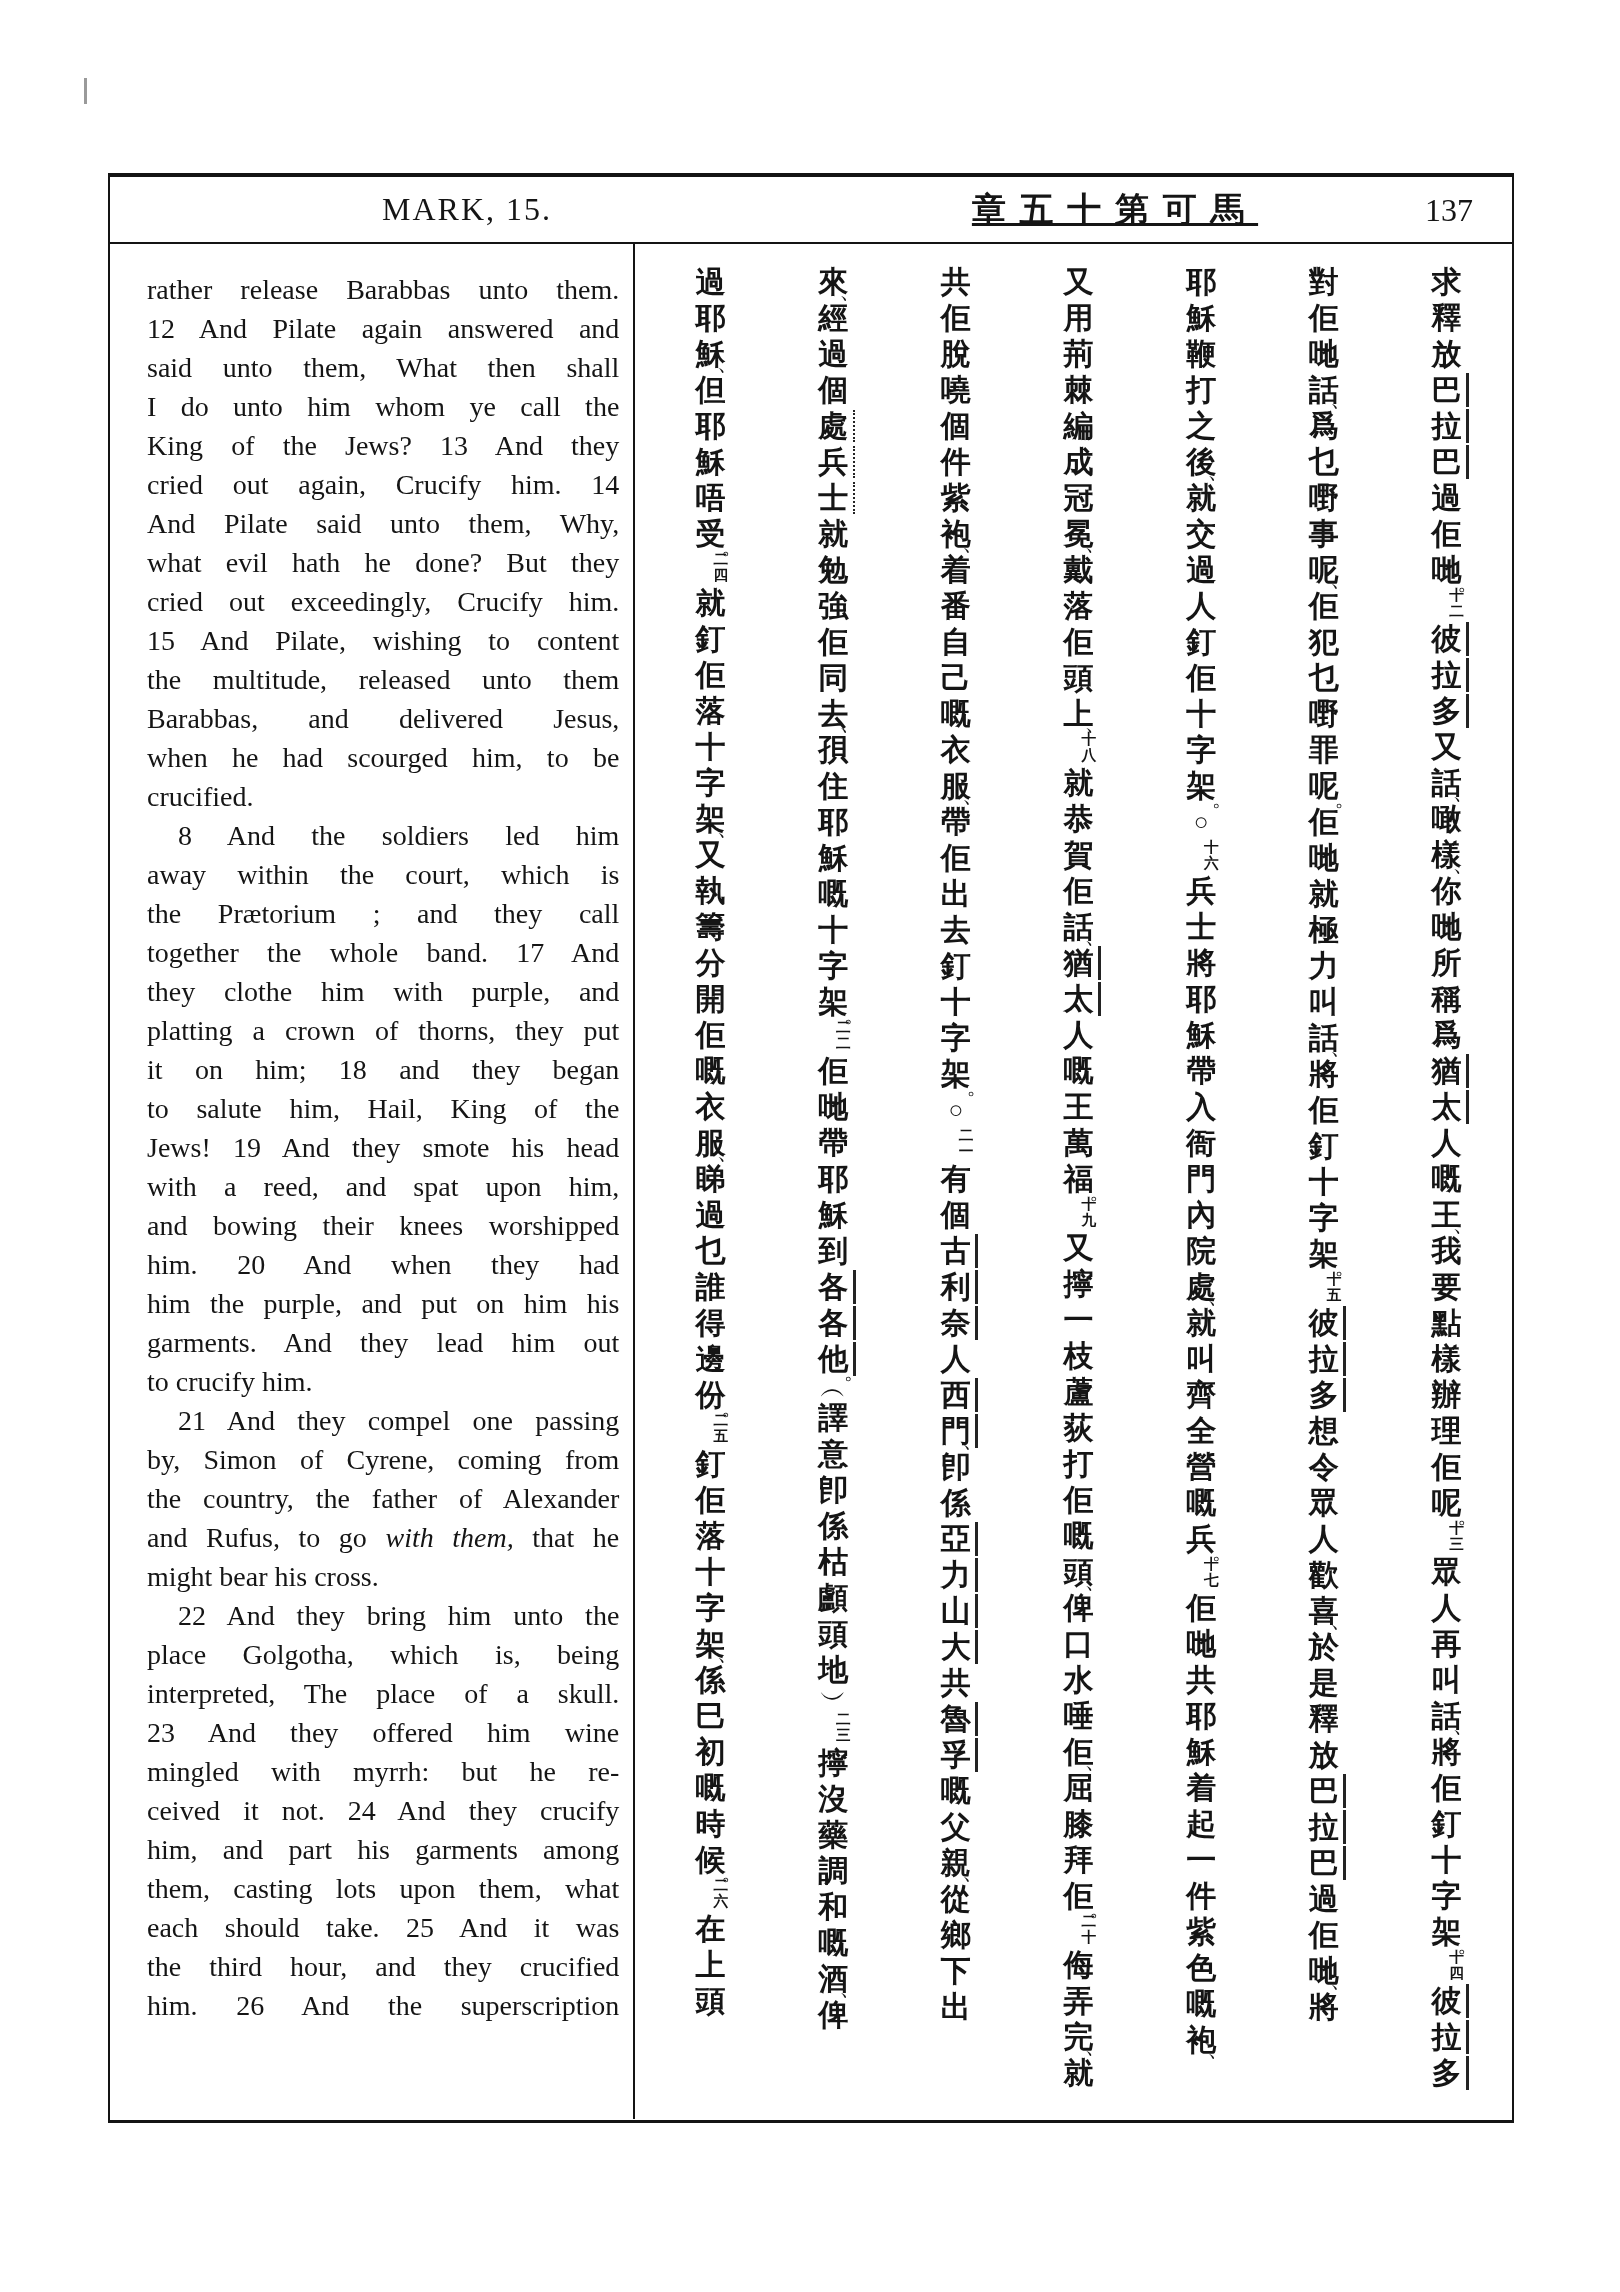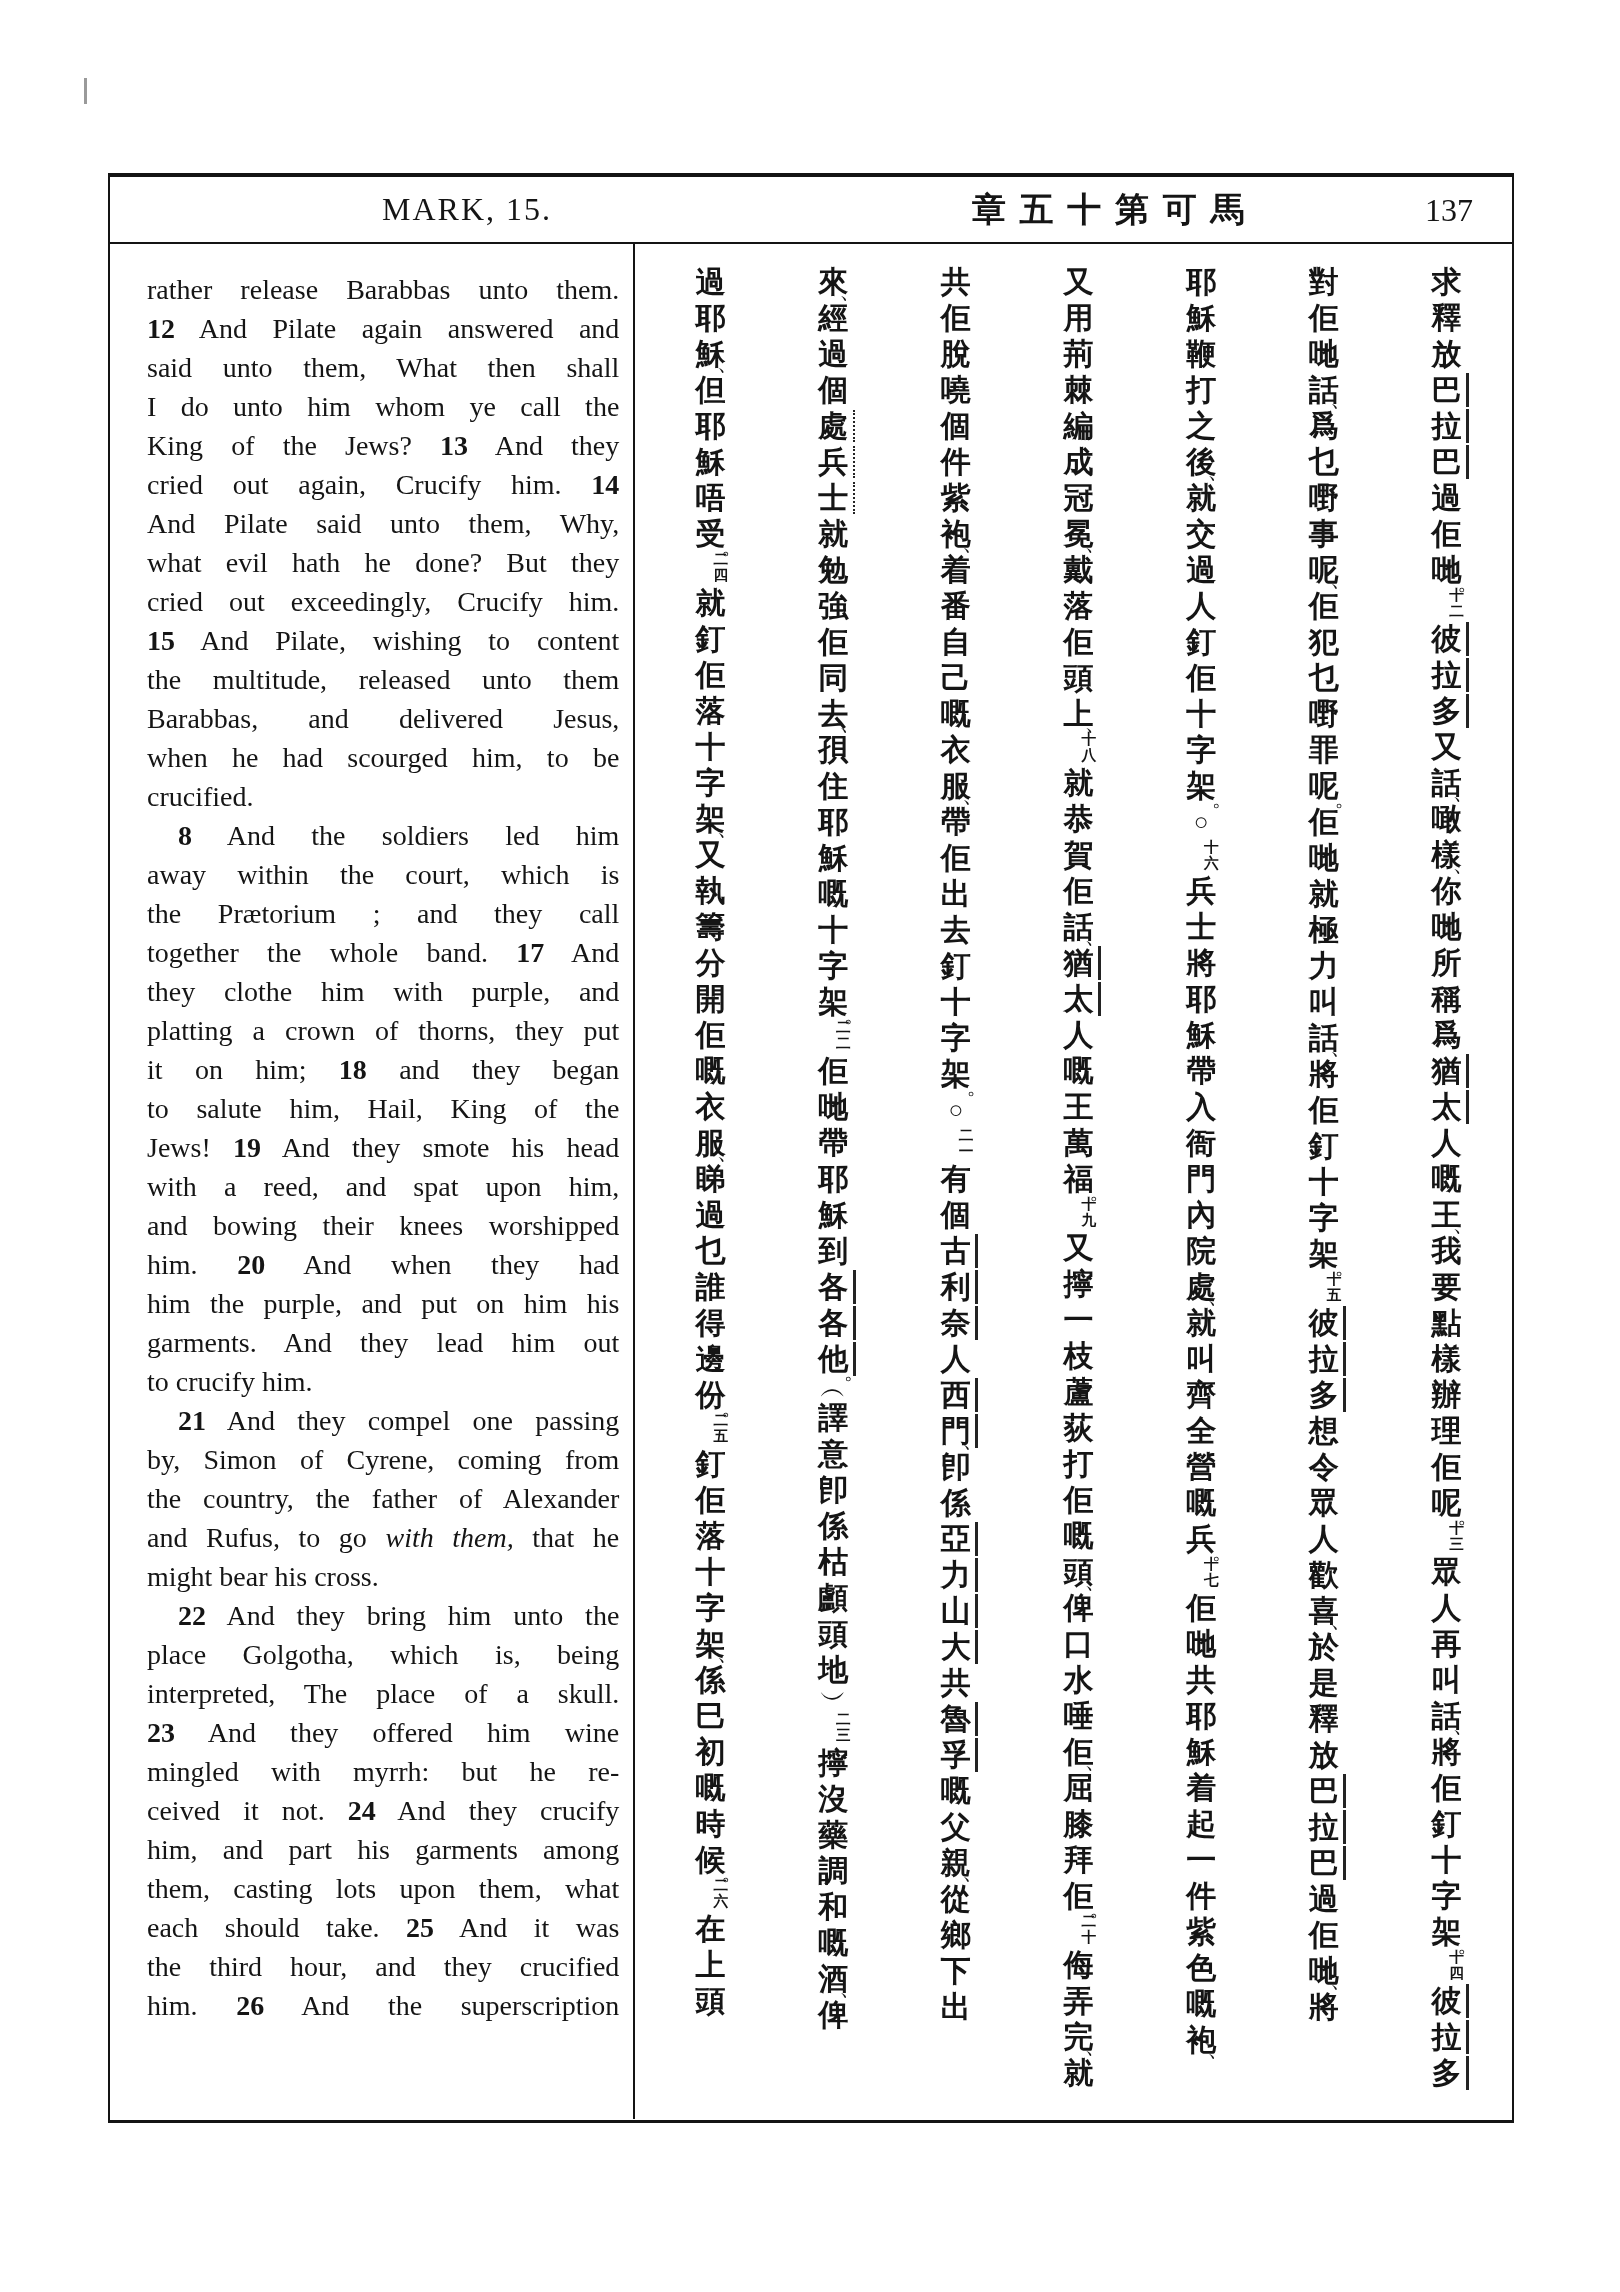--- a/index.html
+++ b/index.html
@@ -11,32 +11,32 @@
   }
   .artifact{position:absolute;left:84px;top:78px;width:2.9px;height:25.5px;background:#9a9a9a;}
   .page-box{
     position:absolute;left:108px;top:173px;width:1406px;height:1950px;
     box-sizing:border-box;background:#ffffff;
     border-top:4.9px solid #141414;border-bottom:3.9px solid #141414;
     border-left:2px solid #141414;border-right:2.9px solid #141414;
   }
   .header-row{height:65px;border-bottom:2.9px solid #141414;display:flex;align-items:center;}
   .h-left{width:620px;text-align:center;font-size:32px;letter-spacing:2px;margin-left:47px;}
-  .h-right{flex:1;display:flex;align-items:center;justify-content:center;position:relative;height:100%;}
+  .h-right{flex:1;display:flex;align-items:center;justify-content:center;position:relative;height:100%;text-decoration:underline;}
   .h-cn{font-size:34px;letter-spacing:13.7px;font-weight:600;padding-right:59px;}
   .h-num{position:absolute;right:39px;top:50%;transform:translateY(-50%);font-size:32px;text-align:center;}
   .content-row{display:flex;height:calc(100% - 68px);}
   .eng-col{width:525px;box-sizing:border-box;border-right:2px solid #141414;padding:25.5px 13.7px 0 37px;}
   .eline{
     font-size:28px;line-height:39px;
     text-align:justify;text-align-last:justify;text-justify:inter-word;
   }
   .eline.end{text-align-last:left;}
   .eline.indent{text-indent:31px;}
-  .eline b{font-weight:700;margin-top:48px;}
+  .eline b{font-weight:400;margin-top:48px;}
   .eline i{font-style:italic;}
   .cn-panel{
     flex:1;display:flex;flex-direction:row-reverse;justify-content:space-between;
     box-sizing:border-box;padding:19.6px 43px 0 53px;
   }
   .cn-col{width:45px;display:flex;flex-direction:column;align-items:center;}
   .cn-cell{
     position:relative;width:45px;height:36px;line-height:36px;text-align:center;
     font-size:30px;font-weight:600;
   }

